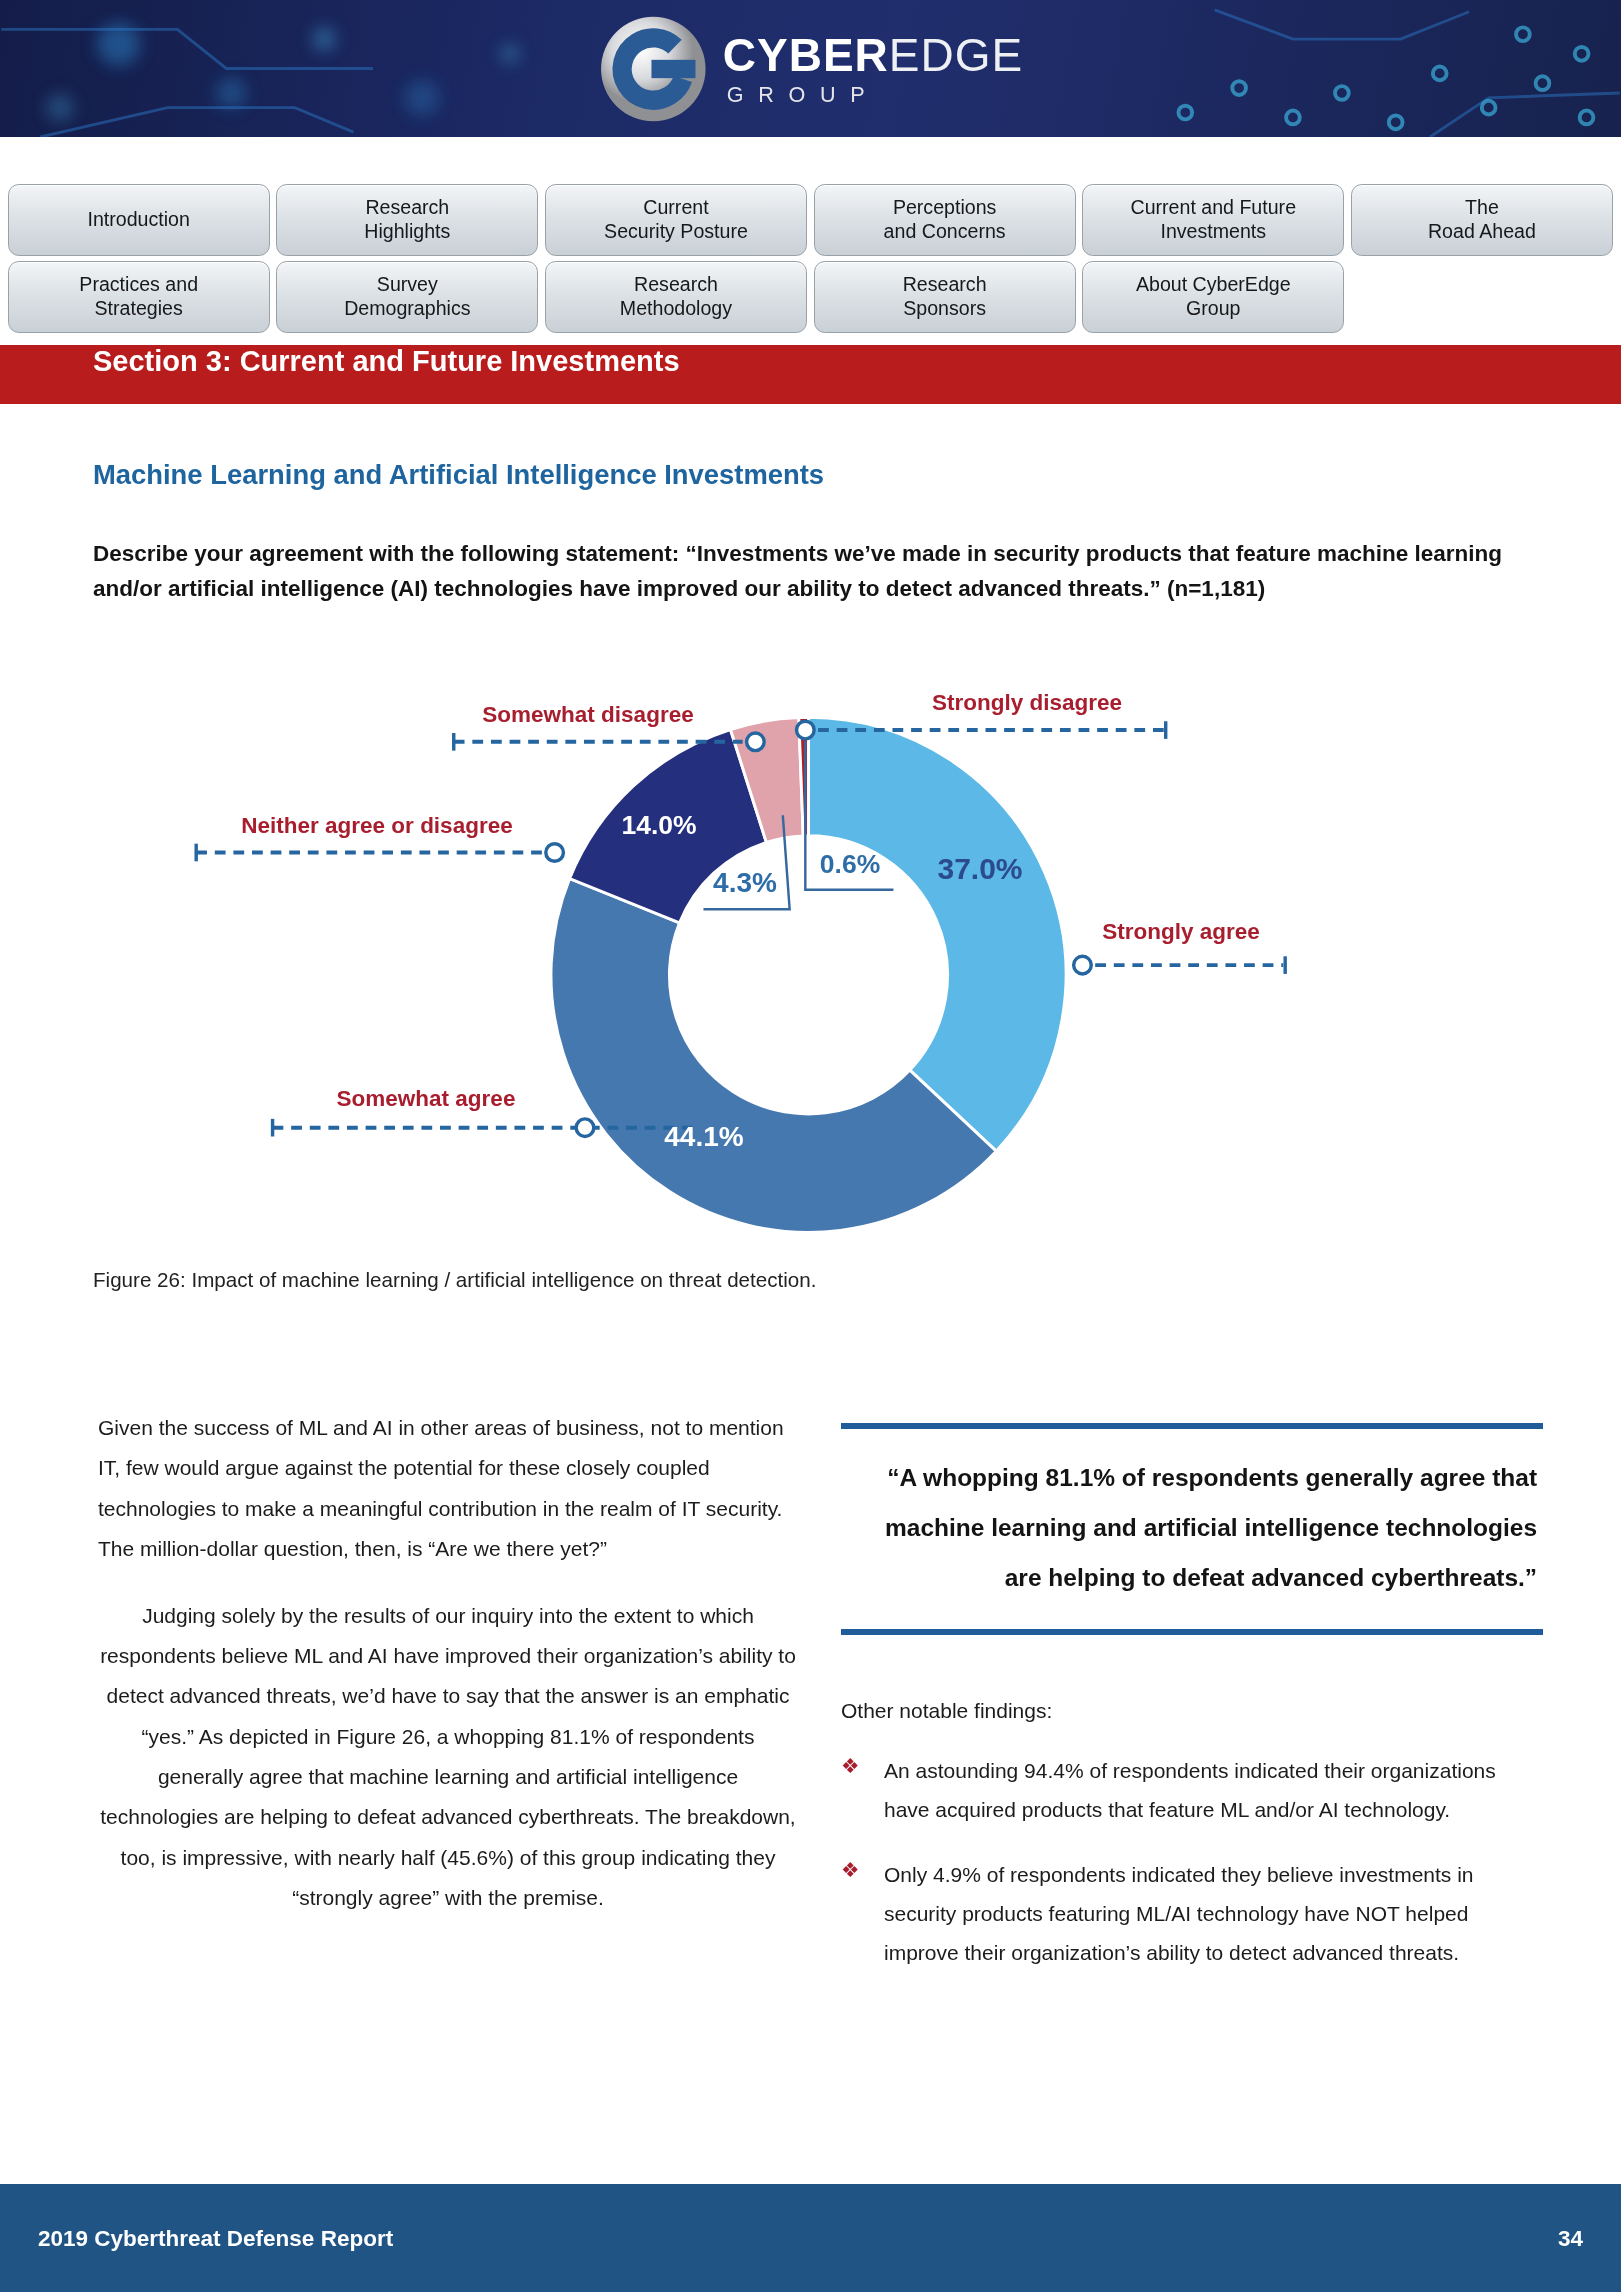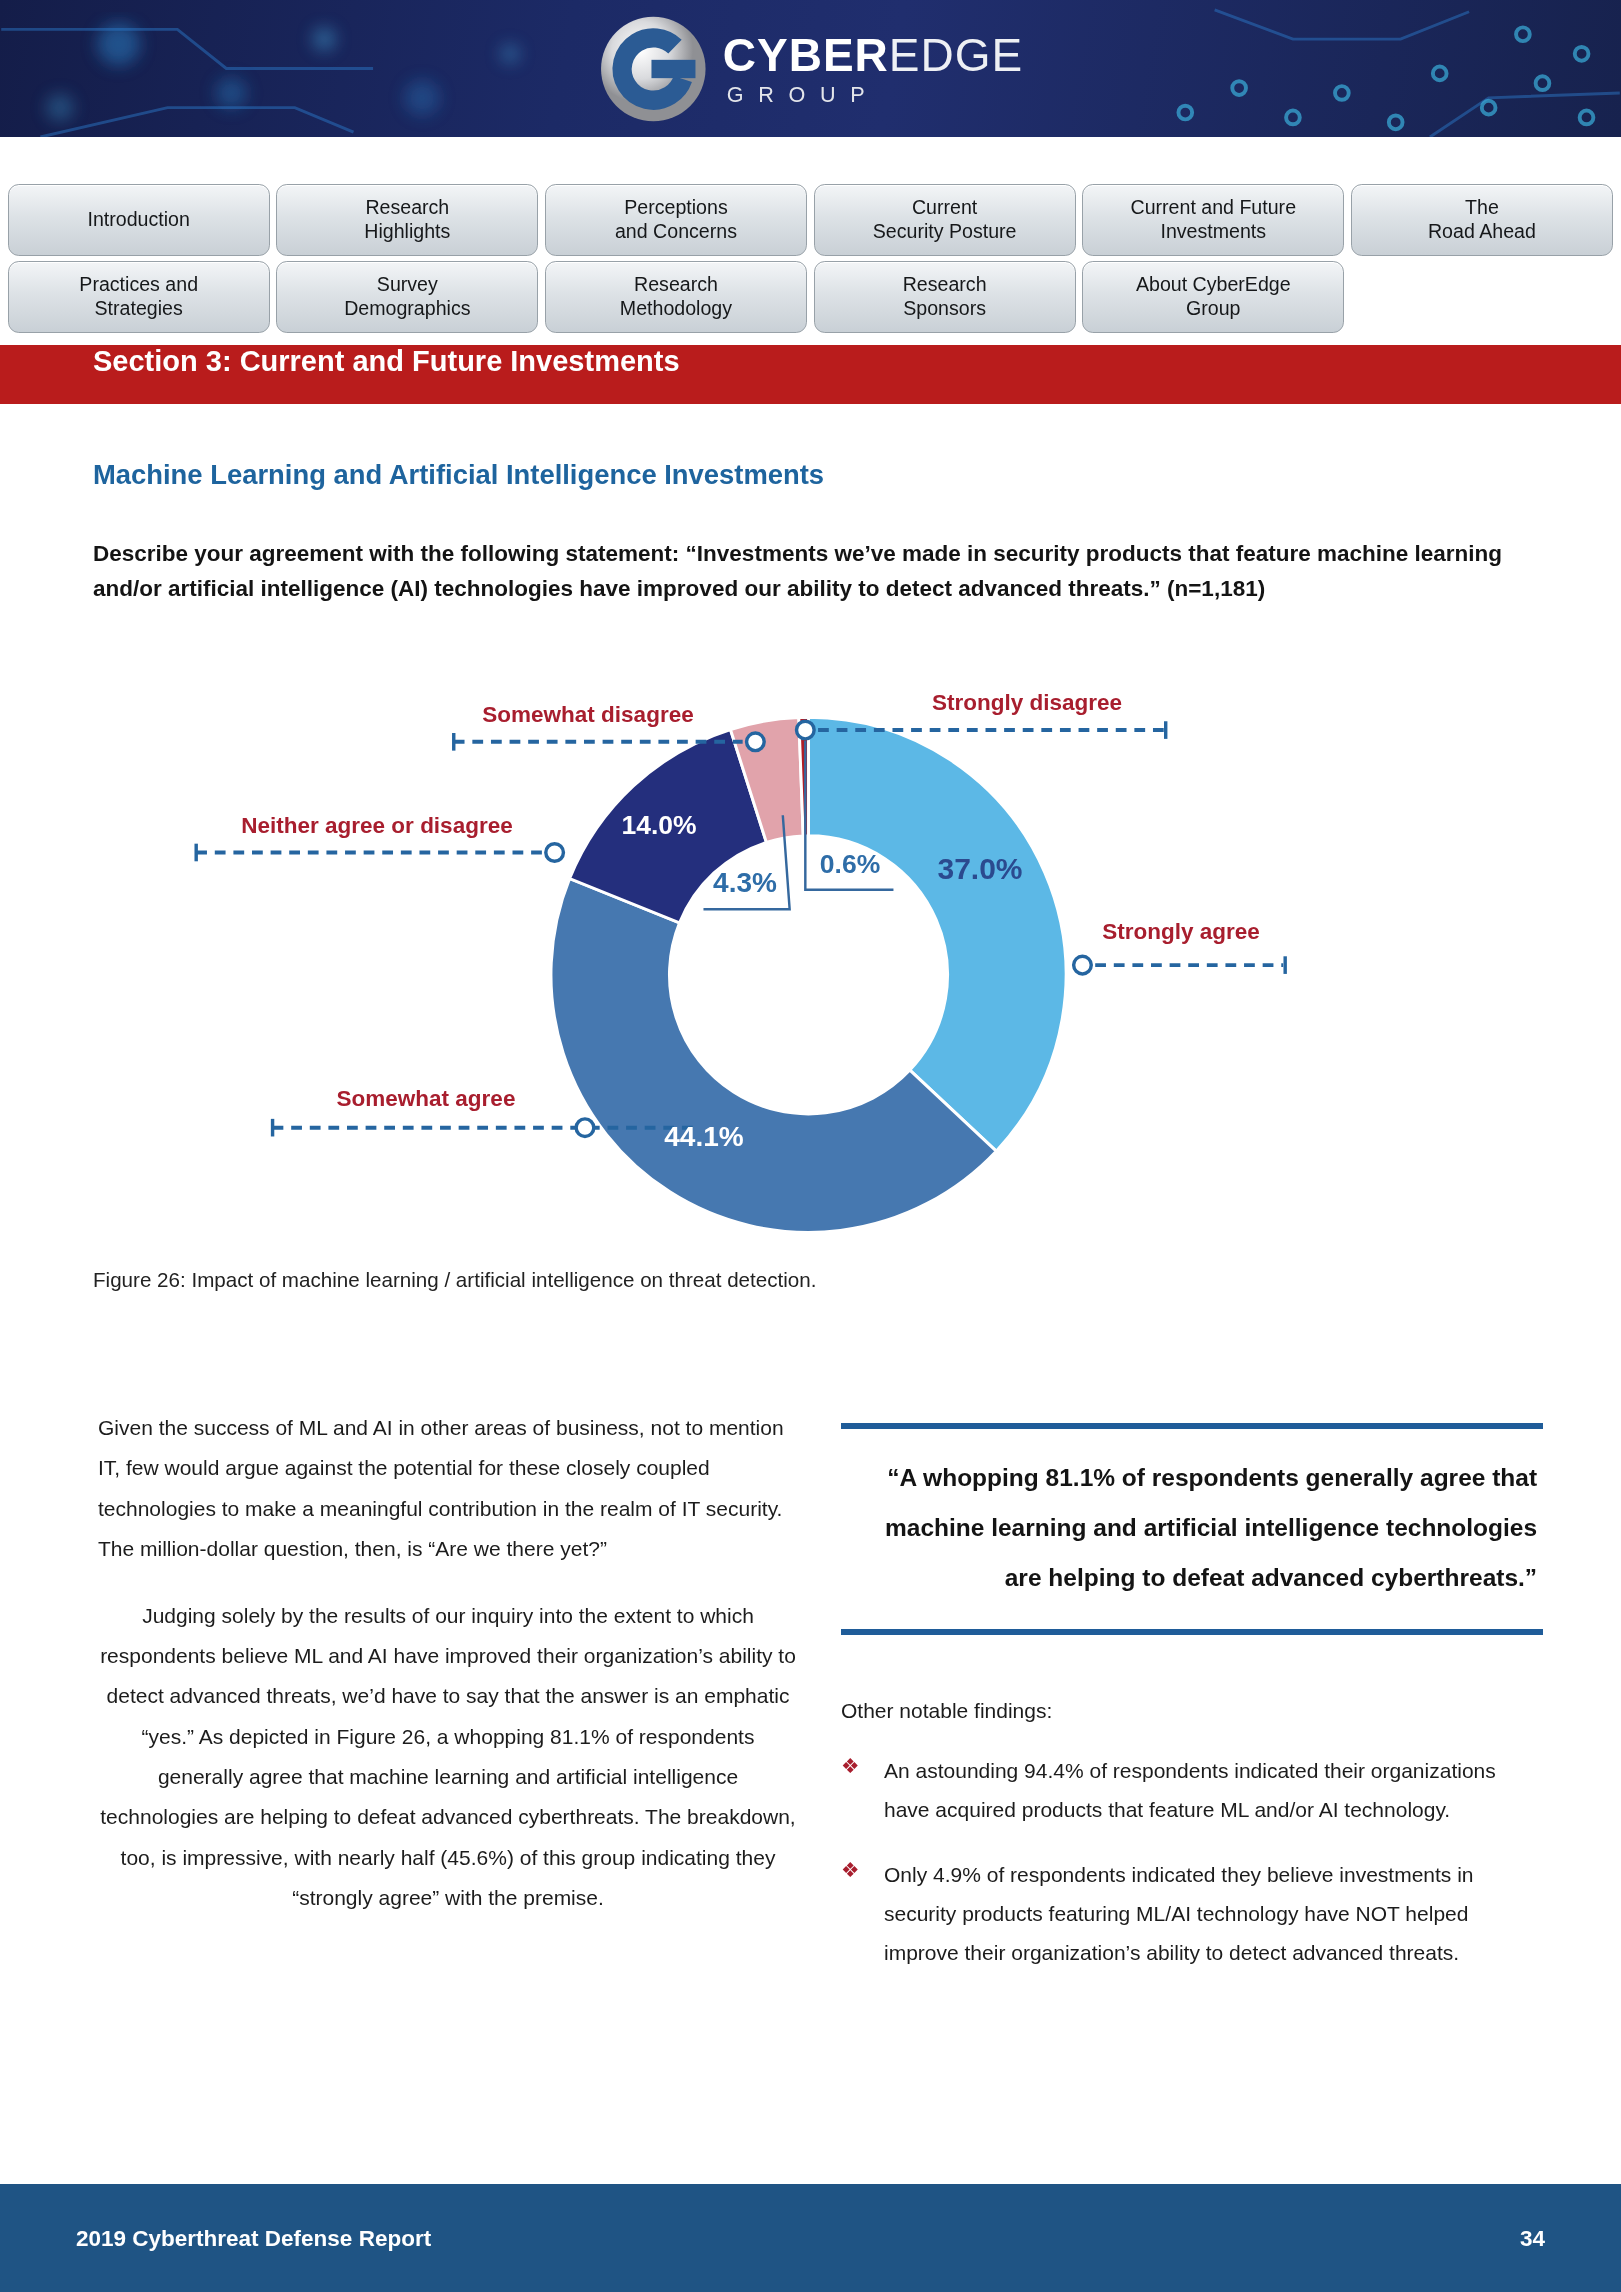--- a/index.html
+++ b/index.html
@@ -66,21 +66,21 @@
   .findings { position:absolute; left:841px; top:1696px; width:702px;
               font-size:21px; color:#1c1c1c; }
   .findings-heading { line-height:1.4; }
   .finding { display:flex; margin-top:26.5px; }
   .bullet { width:43px; flex:none; color:#a81e2e; font-size:20.6px; padding-top:2px; }
   .finding-text { line-height:1.85; }
 
   
   .footer { position:absolute; left:0; top:2184px; width:1621px; height:109px;
             background:#1f5484; display:flex; align-items:center;
-            justify-content:space-between; padding:0 76px; }
+            justify-content:space-between; padding:0 38px; }
   .footer span { color:#ffffff; font-size:22.5px; font-weight:700; }
 </style>
 </head>
 <body>
 
 <div class="page">
 
   <div class="header">
     <svg class="circuit" width="1621" height="137" viewBox="0 0 1654 140">
       <defs>
@@ -141,26 +141,26 @@
   <div class="tabs">
     <div class="tab">
         <span>Introduction</span>
         <span></span>
       </div>
     <div class="tab">
         <span>Research</span>
         <span>Highlights</span>
       </div>
     <div class="tab">
+        <span>Current</span>
+        <span>Security Posture</span>
+      </div>
+    <div class="tab">
         <span>Perceptions</span>
         <span>and Concerns</span>
-      </div>
-    <div class="tab">
-        <span>Current</span>
-        <span>Security Posture</span>
       </div>
     <div class="tab">
         <span>Current and Future</span>
         <span>Investments</span>
       </div>
     <div class="tab">
         <span>The</span>
         <span>Road Ahead</span>
       </div>
     <div class="tab">

